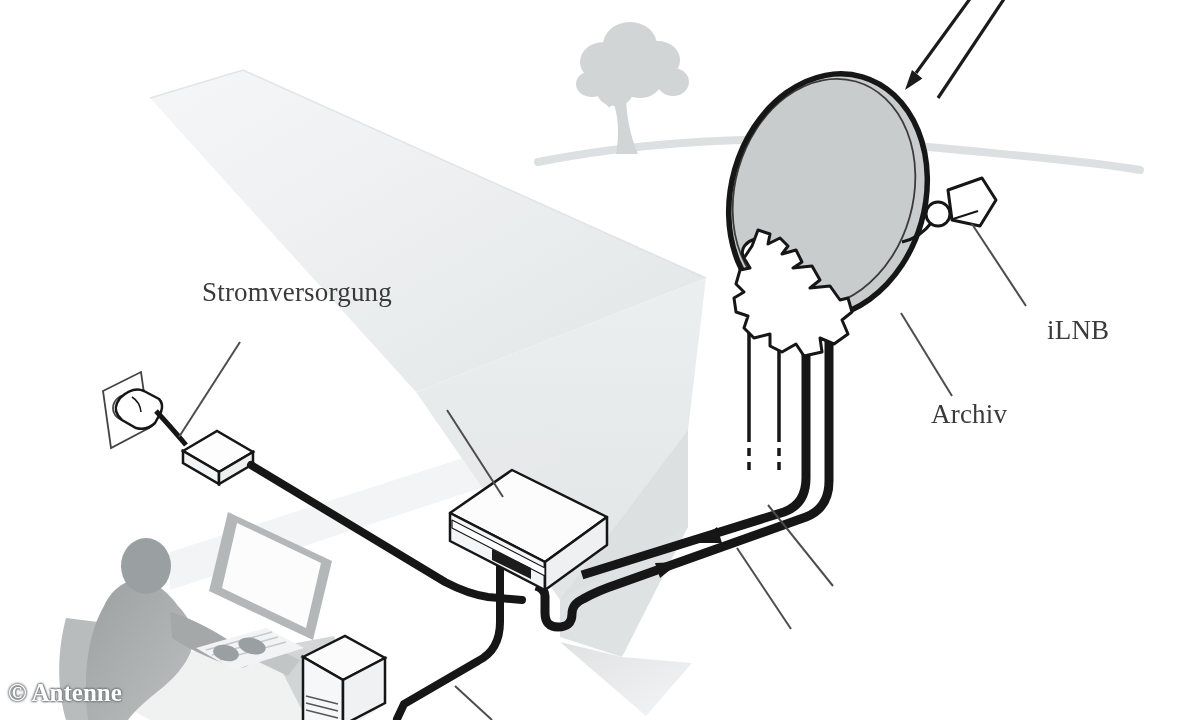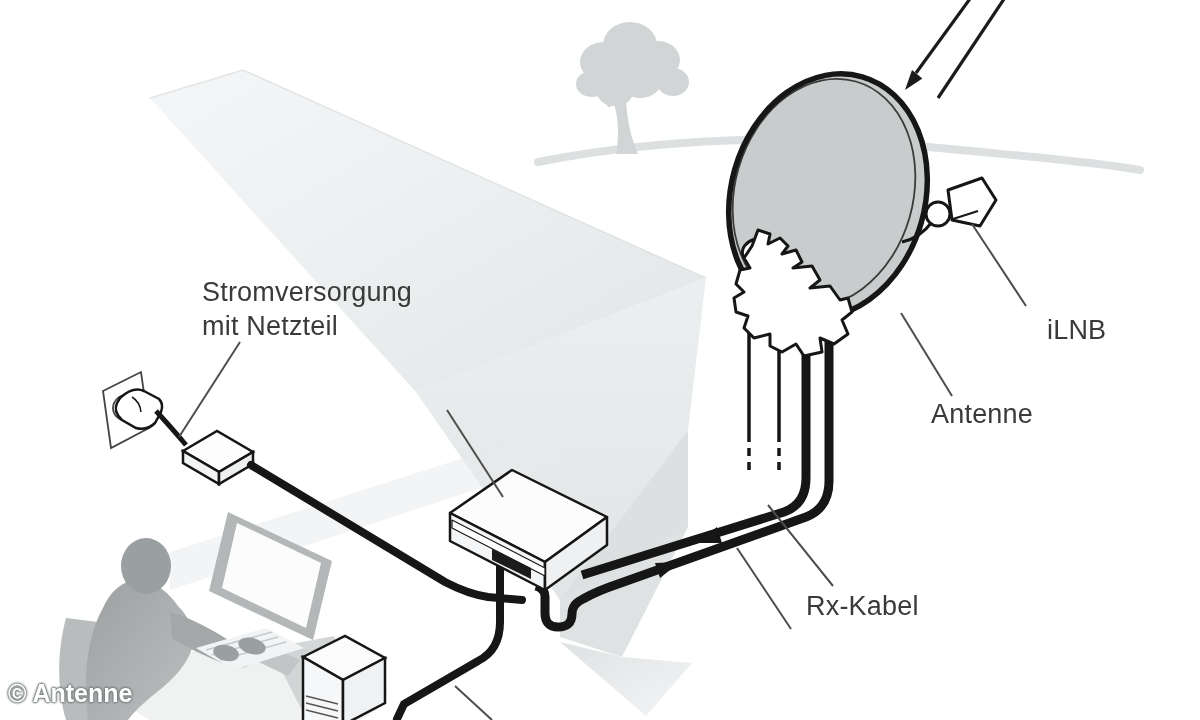--- a/index.html
+++ b/index.html
@@ -1,18 +1,18 @@
 <!DOCTYPE html>
 <html><head>
 <meta charset="utf-8">
 <style>
   html,body{margin:0;padding:0;}
   body{width:1200px;height:720px;position:relative;overflow:hidden;background:#ffffff;
        font-family:"Liberation Sans", sans-serif;}
-  #stage{position:absolute;inset:0;width:1035px;height:720px;}
+  #stage{position:absolute;inset:0;width:1035px;height:720px;font-family:Liberation Serif, serif;}
   svg{position:absolute;left:0;top:0;}
   .lbl{position:absolute;font-size:27px;line-height:34px;color:#3a3a3a;letter-spacing:.2px;white-space:nowrap;}
   .credit{position:absolute;left:8px;top:679px;font-size:25px;font-weight:700;color:#ffffff;
           text-shadow:0 1px 2px rgba(120,126,128,.95),0 -1px 2px rgba(120,126,128,.95),
                       1px 0 2px rgba(120,126,128,.95),-1px 0 2px rgba(120,126,128,.95);}
 </style>
 </head>
 <body>
 
 <div id="stage">
@@ -172,20 +172,18 @@
     <line x1="447" y1="410" x2="503" y2="497"></line>
     <line x1="972" y1="224" x2="1026" y2="306"></line>
     <line x1="901" y1="313" x2="952" y2="396"></line>
     <line x1="768" y1="505" x2="833" y2="586"></line>
     <line x1="737" y1="548" x2="791" y2="629"></line>
   </g>
 </svg>
 
 <div class="lbl" style="left:202px;top:275px">
   <div>Stromversorgung</div>
-  <div>mit Netzteil</div>
 </div>
 <div class="lbl" style="left:1047px;top:313px">iLNB</div>
-<div class="lbl" style="left:931px;top:397px">Antenne</div>
-<div class="lbl" style="left:806px;top:589px">Rx-Kabel</div>
+<div class="lbl" style="left:931px;top:397px">Archiv</div>
 <div class="credit">© Antenne</div>
 
 </div>
 
 </body></html>

